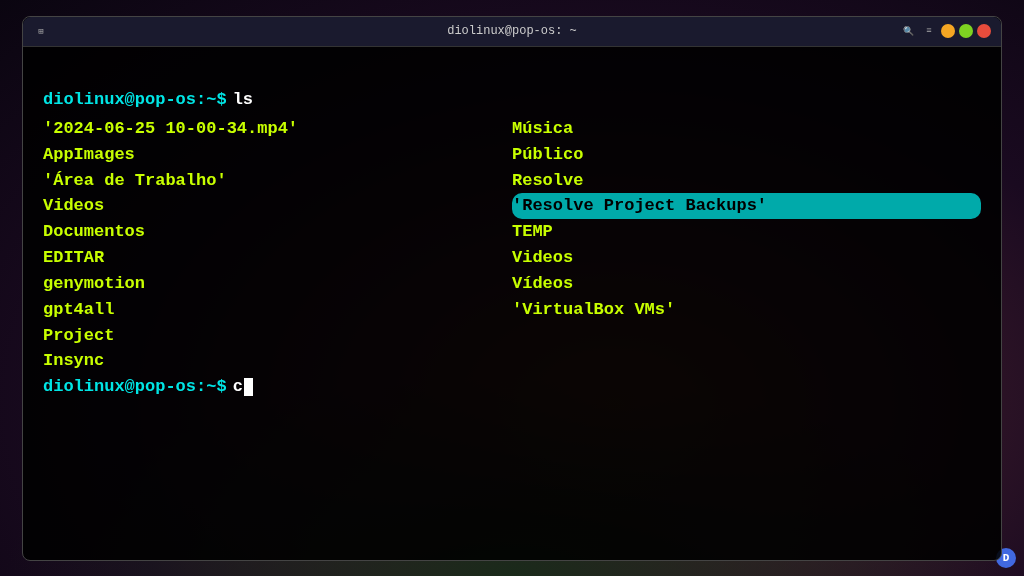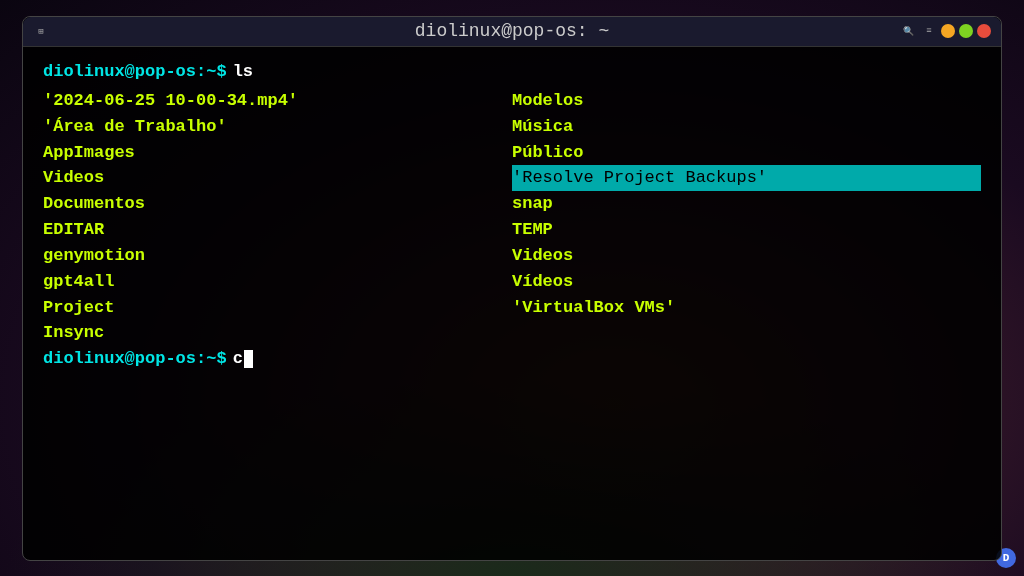--- a/index.html
+++ b/index.html
@@ -60,21 +60,21 @@
     }
 
     .title-bar-left {
       display: flex;
       align-items: center;
       gap: 6px;
     }
 
     .title-bar-title {
       color: #ccc;
-      font-size: 18px;
+      font-size: 12px;
       font-family: 'Courier New', monospace;
       position: absolute;
       left: 50%;
       transform: translateX(-50%);
     }
 
     .title-bar-controls {
       display: flex;
       align-items: center;
       gap: 4px;
@@ -98,20 +98,21 @@
     .tb-btn.close { background: #e74c3c; }
 
     .terminal-content {
       flex: 1;
       padding: 12px 20px;
       overflow: hidden;
       font-family: 'Courier New', Courier, monospace;
       font-size: 17px;
       font-weight: bold;
       line-height: 1.5;
+      margin-top: 28px;
     }
 
     .prompt-line {
       display: flex;
       align-items: center;
     }
 
     .prompt-user {
       color: #00e5e5;
     }
@@ -139,21 +140,22 @@
       font-weight: bold;
     }
 
     .item.quoted {
       color: #c8ff00;
     }
 
     .item.highlighted {
       background-color: #00aaaa;
       color: #000000;
-      font-weight: normal;
+      font-weight: bold;
+      border-radius: 10px;
     }
 
     .cursor {
       display: inline-block;
       width: 9px;
       height: 18px;
       background: #ffffff;
       margin-left: 1px;
       vertical-align: bottom;
     }
@@ -197,37 +199,36 @@
 
       <div class="prompt-line">
         <span class="prompt-user">diolinux@pop-os:~$</span>
         <span class="prompt-cmd"> ls</span>
       </div>
 
       <div class="ls-output">
 
         <div class="col">
           <span class="item quoted">'2024-06-25 10-00-34.mp4'</span>
+          <span class="item">AppImages</span>
           <span class="item quoted">'Área de Trabalho'</span>
-          <span class="item">AppImages</span>
           <span class="item">Videos</span>
           <span class="item">Documentos</span>
           <span class="item">EDITAR</span>
           <span class="item">genymotion</span>
           <span class="item">gpt4all</span>
           <span class="item">Project</span>
           <span class="item">Insync</span>
         </div>
 
         <div class="col">
-          <span class="item">Modelos</span>
           <span class="item">Música</span>
           <span class="item">Público</span>
+          <span class="item">Resolve</span>
           <span class="item highlighted">'Resolve Project Backups'</span>
-          <span class="item">snap</span>
           <span class="item">TEMP</span>
           <span class="item">Videos</span>
           <span class="item">Vídeos</span>
           <span class="item quoted">'VirtualBox VMs'</span>
         </div>
       </div>
 
       <div class="prompt-line">
         <span class="prompt-user">diolinux@pop-os:~$</span>
         <span class="prompt-cmd"> c</span>

